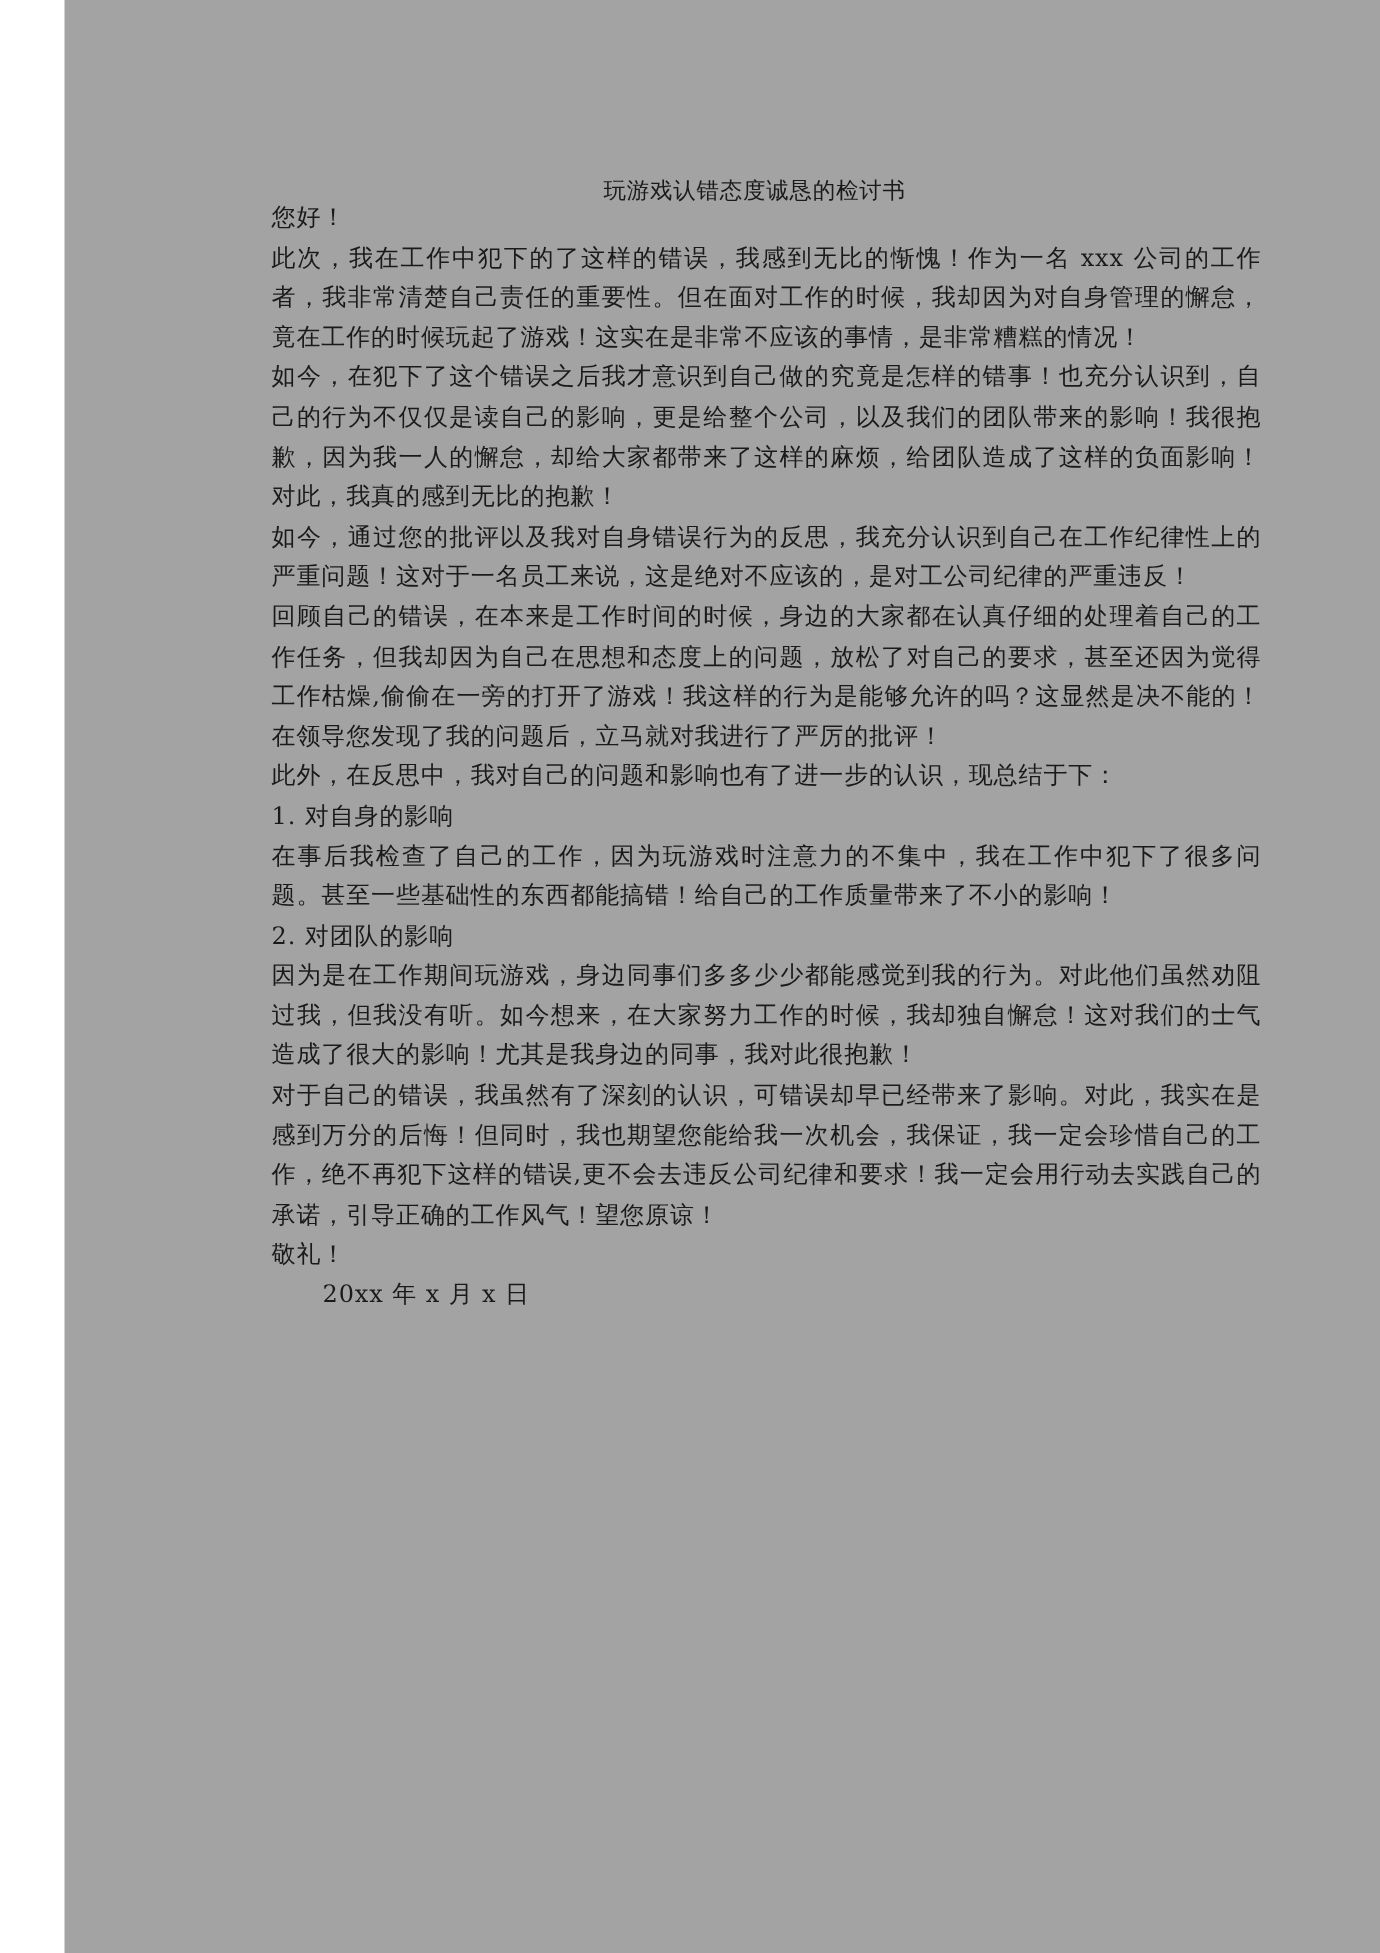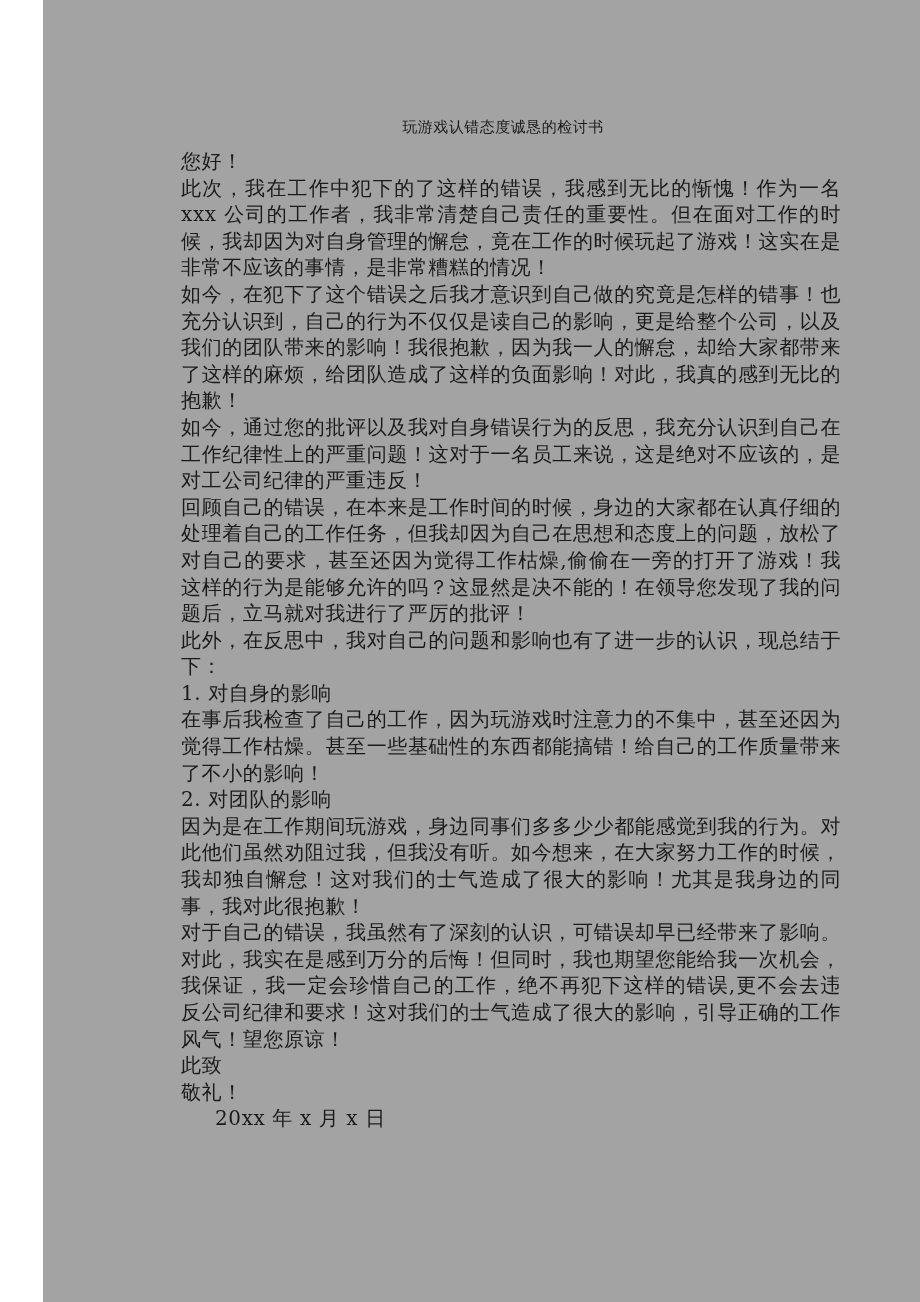--- a/index.html
+++ b/index.html
@@ -30,23 +30,23 @@
       width: 920px;
       top: 115px;
       text-align: center;
       font-size: 15px;
       line-height: 24px;
       letter-spacing: 0.5px;
     }
     .body {
       position: absolute;
       left: 138px;
-      top: 148px;
+      top: 132px;
       width: 660px;
-      font-size: 20px;
+      font-size: 16px;
       line-height: 26.6px;
       letter-spacing: 0.6px;
     }
     .body p {
       margin: 0;
       padding: 0;
       text-align: justify;
       text-align-last: left;
     }
     .body p.indent {
@@ -60,21 +60,20 @@
   <div class="title">玩游戏认错态度诚恳的检讨书</div>
 
   <div class="body">
     <p>您好！</p>
     <p>此次，我在工作中犯下的了这样的错误，我感到无比的惭愧！作为一名 xxx 公司的工作者，我非常清楚自己责任的重要性。但在面对工作的时候，我却因为对自身管理的懈怠，竟在工作的时候玩起了游戏！这实在是非常不应该的事情，是非常糟糕的情况！</p>
     <p>如今，在犯下了这个错误之后我才意识到自己做的究竟是怎样的错事！也充分认识到，自己的行为不仅仅是读自己的影响，更是给整个公司，以及我们的团队带来的影响！我很抱歉，因为我一人的懈怠，却给大家都带来了这样的麻烦，给团队造成了这样的负面影响！对此，我真的感到无比的抱歉！</p>
     <p>如今，通过您的批评以及我对自身错误行为的反思，我充分认识到自己在工作纪律性上的严重问题！这对于一名员工来说，这是绝对不应该的，是对工公司纪律的严重违反！</p>
     <p>回顾自己的错误，在本来是工作时间的时候，身边的大家都在认真仔细的处理着自己的工作任务，但我却因为自己在思想和态度上的问题，放松了对自己的要求，甚至还因为觉得工作枯燥,偷偷在一旁的打开了游戏！我这样的行为是能够允许的吗？这显然是决不能的！在领导您发现了我的问题后，立马就对我进行了严厉的批评！</p>
     <p>此外，在反思中，我对自己的问题和影响也有了进一步的认识，现总结于下：</p>
     <p>1. 对自身的影响</p>
-    <p>在事后我检查了自己的工作，因为玩游戏时注意力的不集中，甚至还因为觉得工作枯燥。甚至一些基础性的东西都能搞错！给自己的工作质量带来了不小的影响！</p>
+    <p>在事后我检查了自己的工作，因为玩游戏时注意力的不集中，我在工作中犯下了很多问题。甚至一些基础性的东西都能搞错！给自己的工作质量带来了不小的影响！</p>
     <p>2. 对团队的影响</p>
     <p>因为是在工作期间玩游戏，身边同事们多多少少都能感觉到我的行为。对此他们虽然劝阻过我，但我没有听。如今想来，在大家努力工作的时候，我却独自懈怠！这对我们的士气造成了很大的影响！尤其是我身边的同事，我对此很抱歉！</p>
-    <p>对于自己的错误，我虽然有了深刻的认识，可错误却早已经带来了影响。对此，我实在是感到万分的后悔！但同时，我也期望您能给我一次机会，我保证，我一定会珍惜自己的工作，绝不再犯下这样的错误,更不会去违反公司纪律和要求！这对我们的士气造成了很大的影响，引导正确的工作风气！望您原谅！</p>
-    <p>此致</p>
+    <p>对于自己的错误，我虽然有了深刻的认识，可错误却早已经带来了影响。对此，我实在是感到万分的后悔！但同时，我也期望您能给我一次机会，我保证，我一定会珍惜自己的工作，绝不再犯下这样的错误,更不会去违反公司纪律和要求！我一定会用行动去实践自己的承诺，引导正确的工作风气！望您原谅！</p>
     <p>敬礼！</p>
     <p class="indent">20xx 年 x 月 x 日</p>
   </div>
 </div>
 
 </body></html>

